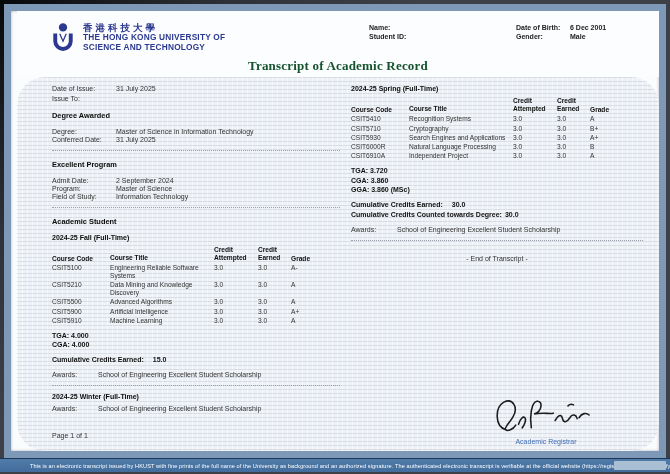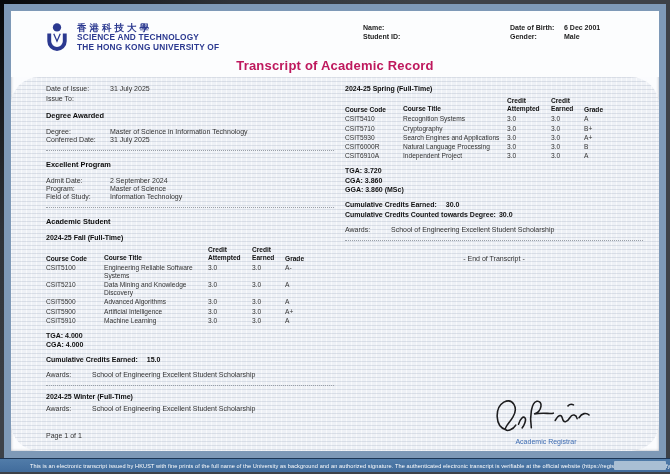--- a/index.html
+++ b/index.html
@@ -12,40 +12,40 @@
     position:absolute; inset:0;
     background: radial-gradient(circle 420px at 0 0, #07080a 0%, #2e3238 55%, #3d4147 100%);
   }
   
   .page-frame {
     position:absolute; left:4px; top:4px; right:4px; bottom:16px;
     border:7px solid #7e99b7;
     background:#fbfcfe;
     box-shadow: inset 0 0 3px rgba(20,30,50,.35);
   }
-  .page { position:absolute; inset:0; display:flex; flex-direction:column; }
+  .page { position:absolute; inset:0; display:flex; flex-direction:column;padding-left:6px; }
 
   
   .page-header { position:relative; height:66px; background:#fcfdfe; flex:0 0 auto; }
   .logo { position:absolute; left:34px; top:11px; display:flex; align-items:flex-start; }
   .logo-mark { width:24px; height:32px; flex:0 0 auto; }
   .logo-text { margin-left:8px; color:#2b3990; }
   .logo-cn { font-size:9.5px; font-weight:bold; letter-spacing:3px; line-height:1.2; }
   .logo-en { font-size:8.3px; font-weight:bold; line-height:1.18; letter-spacing:.2px; }
   .info { position:absolute; top:13px; font-size:7px; font-weight:bold; color:#222; }
   .info .row { display:flex; margin-bottom:2px; }
   .info .k { width:52px; }
   .info2 .k { width:52px; }
   .info1 { left:352px; }
   .info2 { left:499px; }
   .info2 .v { margin-left:2px; }
   .doc-title {
     position:absolute; left:0; right:0; top:47px; text-align:center;
-    font-family:Liberation Sans, sans-serif; font-weight:bold;
-    font-size:13px; color:#be185d; letter-spacing:.2px;
+    font-family:Liberation Serif, serif; font-weight:bold;
+    font-size:13px; color:#14532d; letter-spacing:.2px;
   }
 
   
   .content {
     flex:1 1 auto; position:relative; overflow:hidden;
     display:flex; gap:11px;
     padding:8px 12px 0 35px;
     background-color:#eef1f6;
     background-image:
       repeating-linear-gradient(to bottom, rgba(125,140,165,.20) 0 1px, rgba(0,0,0,0) 1px 4px),
@@ -116,22 +116,22 @@
 
       <div class="page-header">
         <div class="logo">
           <svg class="logo-mark" viewBox="0 0 26 34" xmlns="http://www.w3.org/2000/svg">
             <circle cx="13" cy="5.5" r="4.5" fill="#2b3990"></circle>
             <path d="M2.5 12 h4.2 v8.5 a6.3 6.3 0 0 0 12.6 0 V12 h4.2 v8.5 a10.5 10.5 0 0 1 -21 0 Z" fill="#2b3990"></path>
             <path d="M9.5 12.5 l3.5 8 3.5 -8" stroke="#2b3990" fill="none" stroke-width="1.4"></path>
           </svg>
           <div class="logo-text">
             <div class="logo-cn">香港科技大學</div>
+            <div class="logo-en">THE HONG KONG UNIVERSITY OF</div>
             <div class="logo-en">SCIENCE AND TECHNOLOGY</div>
-            <div class="logo-en">THE HONG KONG UNIVERSITY OF</div>
           </div>
         </div>
 
         <div class="info info1">
           <div class="row">
             <span class="k">Name:</span>
             <span class="v"></span>
           </div>
           <div class="row">
             <span class="k">Student ID:</span>

